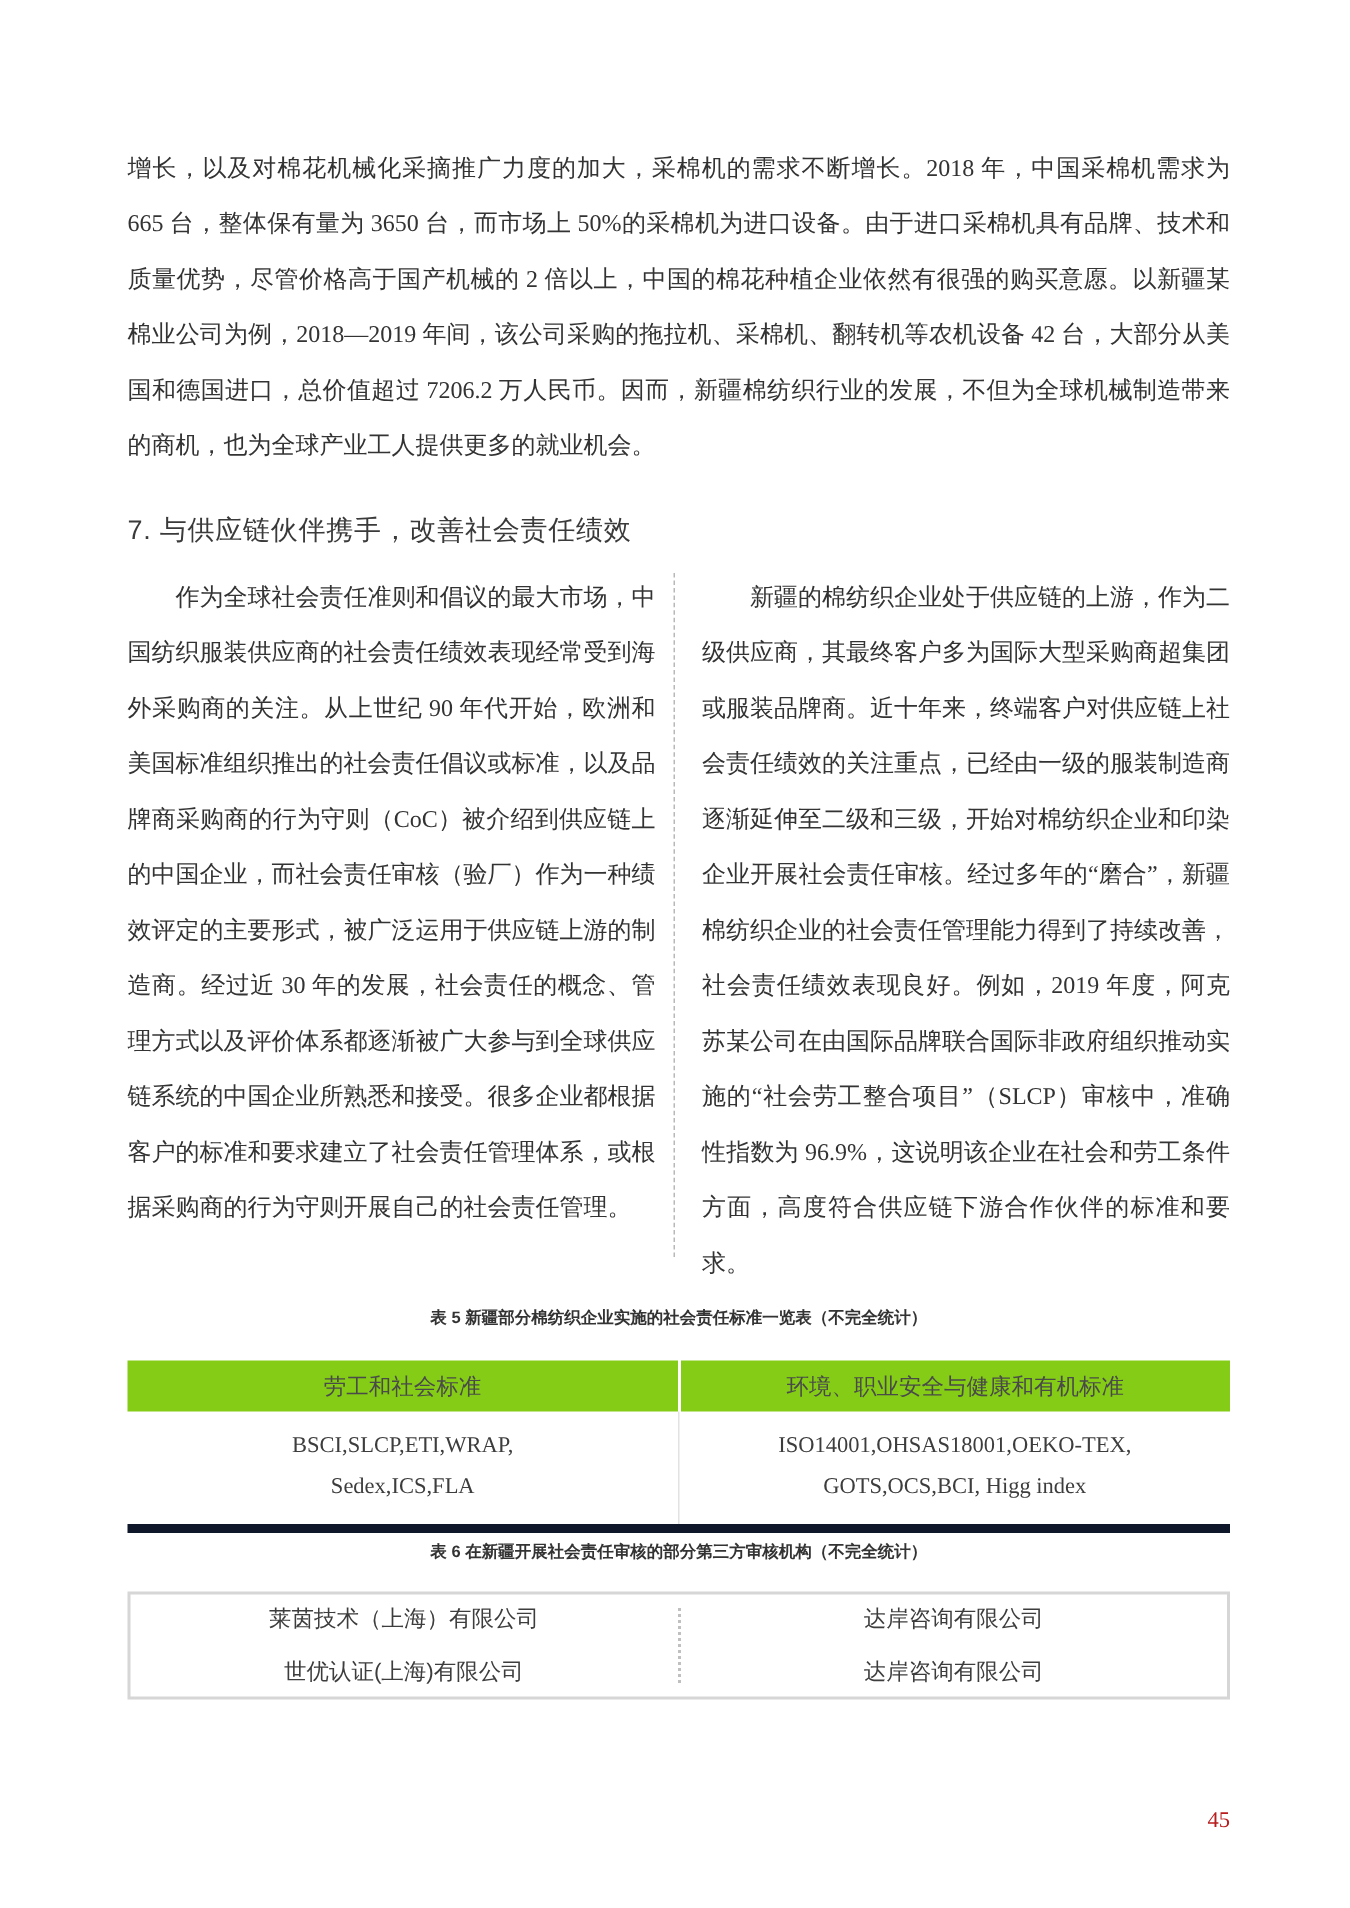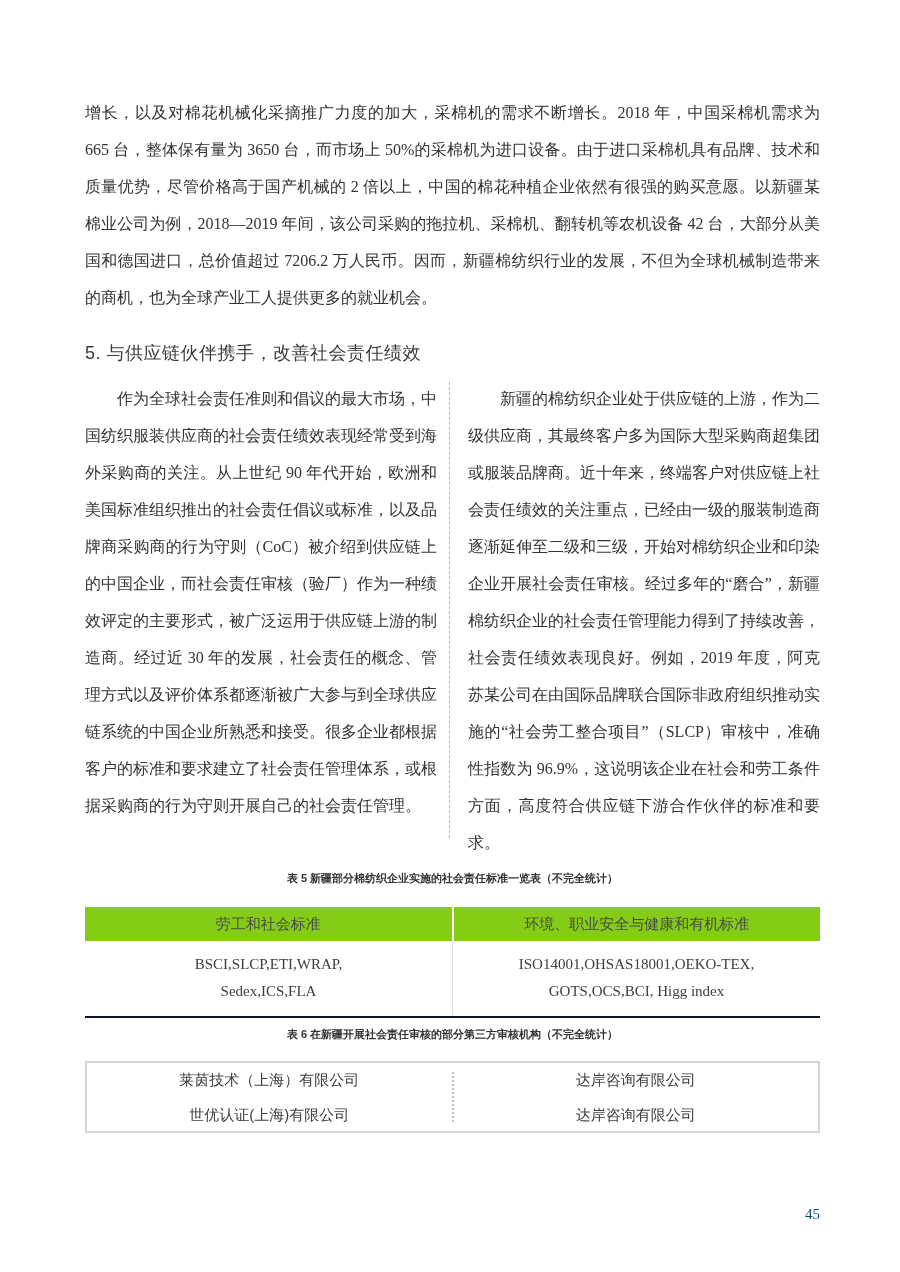--- a/index.html
+++ b/index.html
@@ -67,21 +67,21 @@
     flex:1;
     background:#84cc16;
     height:34px;
     display:flex;align-items:center;justify-content:center;
     font-family:"Liberation Sans","DejaVu Sans",sans-serif;
     font-size:15px;
     color:#4a4a4a;
   }
   .t5-body{
     display:flex;
-    border-bottom:2px solid #0f172a;
+    border-bottom:6px solid #0f172a;
   }
   .t5-body .bcell{
     flex:1;
     padding:10px 0 11px 0;
     text-align:center;
     font-size:15px;
     line-height:27px;
     color:#3d3d3d;
   }
   .t5-body .bcell:first-child{border-right:1px solid #e2e2e2;}
@@ -107,31 +107,31 @@
   .t6-divider{
     width:0;
     border-left:2px dotted #c0c0c0;
     margin:9px 0;
   }
 
   .page-number{
     top:1206px;
     text-align:right;
     font-size:15px;
-    color:#0c4a6e;
+    color:#b91c1c;
   }
 </style>
 </head>
 <body>
 
 <div class="page">
 
   <div class="content intro" style="position:absolute;">增长，以及对棉花机械化采摘推广力度的加大，采棉机的需求不断增长。2018 年，中国采棉机需求为 665 台，整体保有量为 3650 台，而市场上 50%的采棉机为进口设备。由于进口采棉机具有品牌、技术和质量优势，尽管价格高于国产机械的 2 倍以上，中国的棉花种植企业依然有很强的购买意愿。以新疆某棉业公司为例，2018—2019 年间，该公司采购的拖拉机、采棉机、翻转机等农机设备 42 台，大部分从美国和德国进口，总价值超过 7206.2 万人民币。因而，新疆棉纺织行业的发展，不但为全球机械制造带来的商机，也为全球产业工人提供更多的就业机会。</div>
 
-  <div class="content section-heading" style="position:absolute;">5. 与供应链伙伴携手，改善社会责任绩效</div>
+  <div class="content section-heading" style="position:absolute;">7. 与供应链伙伴携手，改善社会责任绩效</div>
 
   <div class="content columns" style="position:absolute;">
     <div class="col">作为全球社会责任准则和倡议的最大市场，中国纺织服装供应商的社会责任绩效表现经常受到海外采购商的关注。从上世纪 90 年代开始，欧洲和美国标准组织推出的社会责任倡议或标准，以及品牌商采购商的行为守则（CoC）被介绍到供应链上的中国企业，而社会责任审核（验厂）作为一种绩效评定的主要形式，被广泛运用于供应链上游的制造商。经过近 30 年的发展，社会责任的概念、管理方式以及评价体系都逐渐被广大参与到全球供应链系统的中国企业所熟悉和接受。很多企业都根据客户的标准和要求建立了社会责任管理体系，或根据采购商的行为守则开展自己的社会责任管理。</div>
     <div class="col-divider"></div>
     <div class="col">新疆的棉纺织企业处于供应链的上游，作为二级供应商，其最终客户多为国际大型采购商超集团或服装品牌商。近十年来，终端客户对供应链上社会责任绩效的关注重点，已经由一级的服装制造商逐渐延伸至二级和三级，开始对棉纺织企业和印染企业开展社会责任审核。经过多年的“磨合”，新疆棉纺织企业的社会责任管理能力得到了持续改善，社会责任绩效表现良好。例如，2019 年度，阿克苏某公司在由国际品牌联合国际非政府组织推动实施的“社会劳工整合项目”（SLCP）审核中，准确性指数为 96.9%，这说明该企业在社会和劳工条件方面，高度符合供应链下游合作伙伴的标准和要求。</div>
   </div>
 
   <div class="content table-caption t5-caption" style="position:absolute;">表 5 新疆部分棉纺织企业实施的社会责任标准一览表（不完全统计）</div>
 
   <div class="content table5" style="position:absolute;">

